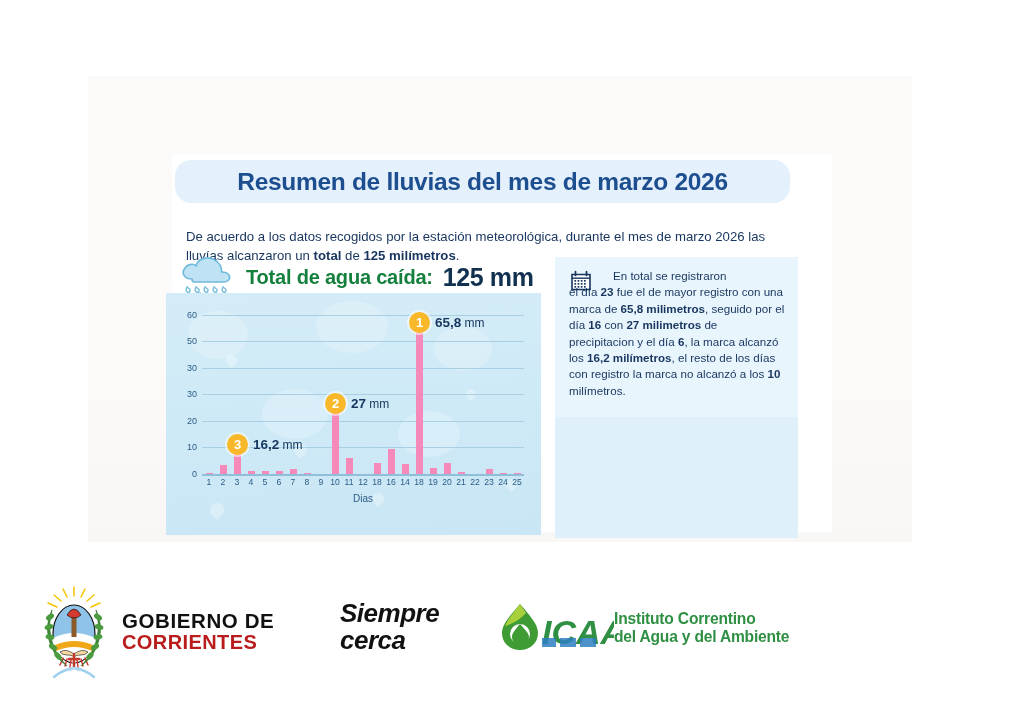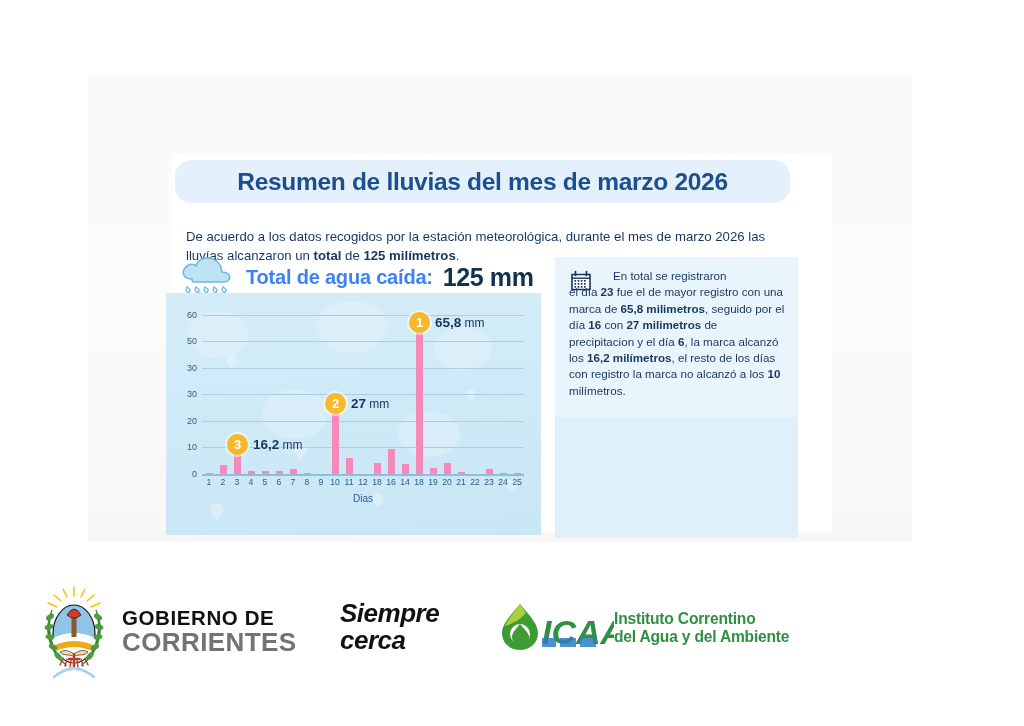--- a/index.html
+++ b/index.html
@@ -34,21 +34,21 @@
     position:absolute;left:186px;top:215px;width:610px;
     color:#17355e;font-size:13.2px;line-height:18.5px;
   }
   #intro b{font-weight:bold;}
 
   
   #total-row{
     position:absolute;left:178px;top:255px;display:flex;align-items:center;gap:10px;
   }
   #cloud-icon{width:58px;height:44px;display:block;}
-  #total-label{color:#3b82f6;font-size:20px;font-weight:bold;letter-spacing:-0.2px;}
+  #total-label{color:#15803d;font-size:20px;font-weight:bold;letter-spacing:-0.2px;}
   #total-value{color:#12304f;font-size:25px;font-weight:bold;letter-spacing:-0.4px;}
 
   
   #chart-panel{
     position:absolute;left:166px;top:293px;width:375px;height:242px;
     background:linear-gradient(175deg,#d4ecf7 0%,#cfeaf7 45%,#c9e6f5 100%);
     overflow:hidden;
   }
   .drop-deco{position:absolute;border-radius:50% 50% 50% 0;
     background:rgba(255,255,255,0.30);transform:rotate(-45deg);}
@@ -109,21 +109,21 @@
   #info-text .indent1{padding-left:44px;display:block;}
   #info-text .indent2{padding-left:30px;display:block;}
   #info-text b{font-weight:bold;}
 
   
   #footer{position:absolute;left:0;top:560px;width:1024px;height:166px;}
   #gob-logo{position:absolute;left:40px;top:22px;display:flex;align-items:center;gap:14px;}
   #shield{width:68px;height:100px;}
   #gob-text{line-height:1.02;}
   #gob-line1{font-size:20.5px;font-weight:bold;letter-spacing:0.6px;color:#111111;}
-  #gob-line2{font-size:26px;font-weight:bold;letter-spacing:0.4px;color:#737373;}
+  #gob-line2{font-size:20px;font-weight:bold;letter-spacing:0.4px;color:#b91c1c;}
   #siempre{position:absolute;left:340px;top:40px;color:#111111;
     font-size:26px;font-weight:bold;font-style:italic;line-height:1.04;letter-spacing:-0.5px;}
   #icaa-logo{position:absolute;left:498px;top:40px;display:flex;align-items:center;}
   #icaa-mark{width:116px;height:56px;}
   #icaa-text{color:#2f8f43;font-size:15.6px;font-weight:bold;line-height:1.16;letter-spacing:-0.2px;}
 </style>
 </head>
 <body>
 
 <div id="infographic-card">

